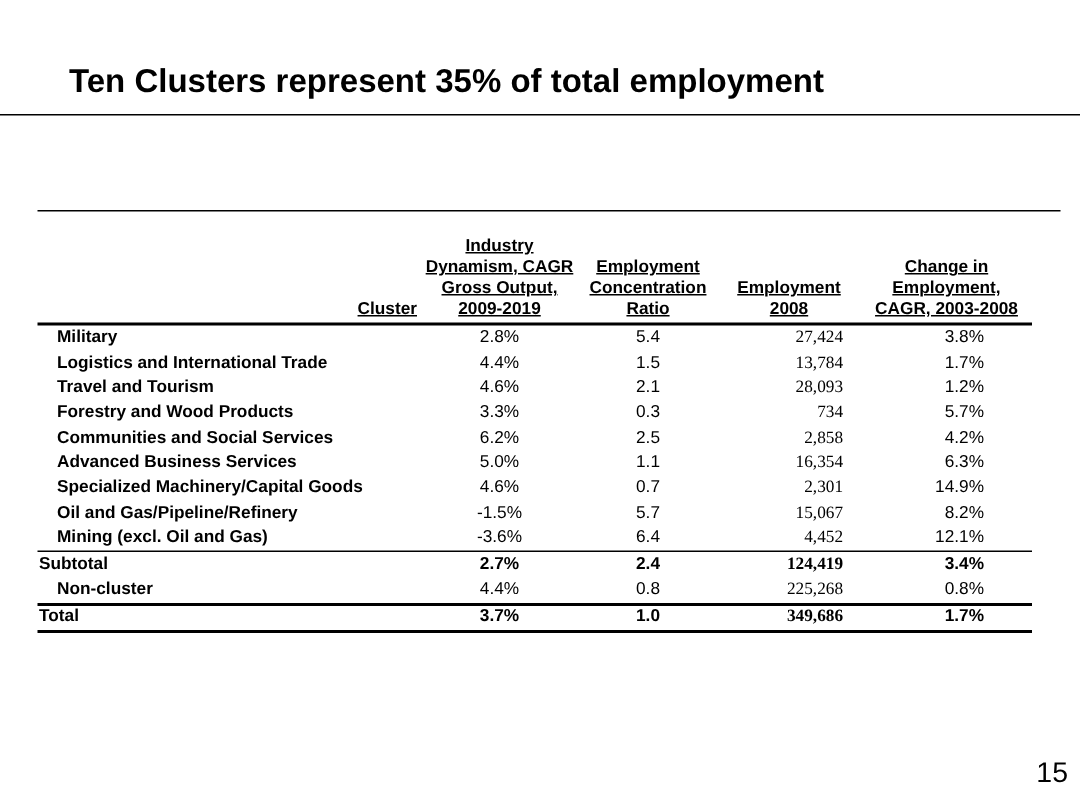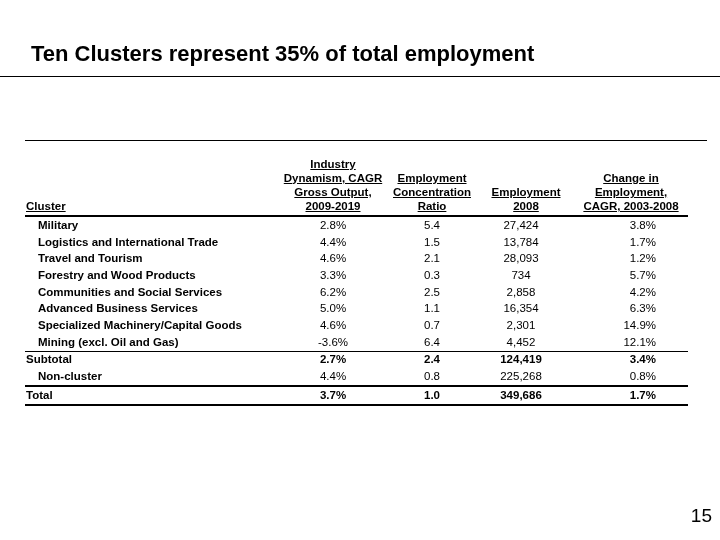--- a/index.html
+++ b/index.html
@@ -10,21 +10,21 @@
     body {
       width: 720px;
       height: 540px;
       position: relative;
       overflow: hidden;
       font-family: "Liberation Sans", sans-serif;
       color: #000000;
     }
     .slide-title {
       position: absolute;
-      left: 31px;
+      left: 46px;
       top: 41px;
       font-size: 22px;
       font-weight: bold;
       letter-spacing: 0px;
       white-space: nowrap;
     }
     .title-rule {
       position: absolute;
       left: 0;
       top: 76px;
@@ -51,38 +51,39 @@
     .data-table th {
       font-weight: bold;
       text-align: center;
       vertical-align: bottom;
       line-height: 14px;
       padding: 0 2px 2px 2px;
       border-bottom: 2.5px solid #000;
       text-decoration: underline;
     }
     .data-table th.col-cluster {
-      text-align: left;
+      text-align: right;
       padding-left: 1px;
     }
     .data-table td {
       height: 16.7px;
       line-height: 15px;
       padding: 0 2px;
       text-align: center;
       white-space: nowrap;
     }
     .data-table td.cluster-name {
       text-align: left;
       font-weight: bold;
       padding-left: 13px;
     }
     .data-table td.num-right {
-      text-align: center;
+      text-align: right;
       padding-right: 12px;
+      font-family: Liberation Serif, serif;
     }
     .data-table td.pct-right {
       text-align: right;
       padding-right: 32px;
     }
     tr.subtotal-row td {
       border-top: 1.5px solid #000;
       font-weight: bold;
     }
     tr.subtotal-row td.cluster-name {
@@ -192,20 +193,27 @@
         <td class="pct-right">6.3%</td>
       </tr>
       <tr>
         <td class="cluster-name">Specialized Machinery/Capital Goods</td>
         <td>4.6%</td>
         <td>0.7</td>
         <td class="num-right">2,301</td>
         <td class="pct-right">14.9%</td>
       </tr>
       <tr>
+        <td class="cluster-name">Oil and Gas/Pipeline/Refinery</td>
+        <td>-1.5%</td>
+        <td>5.7</td>
+        <td class="num-right">15,067</td>
+        <td class="pct-right">8.2%</td>
+      </tr>
+      <tr>
         <td class="cluster-name">Mining (excl. Oil and Gas)</td>
         <td>-3.6%</td>
         <td>6.4</td>
         <td class="num-right">4,452</td>
         <td class="pct-right">12.1%</td>
       </tr>
       <tr class="subtotal-row">
       <td class="cluster-name">Subtotal</td>
       <td>2.7%</td>
       <td>2.4</td>

